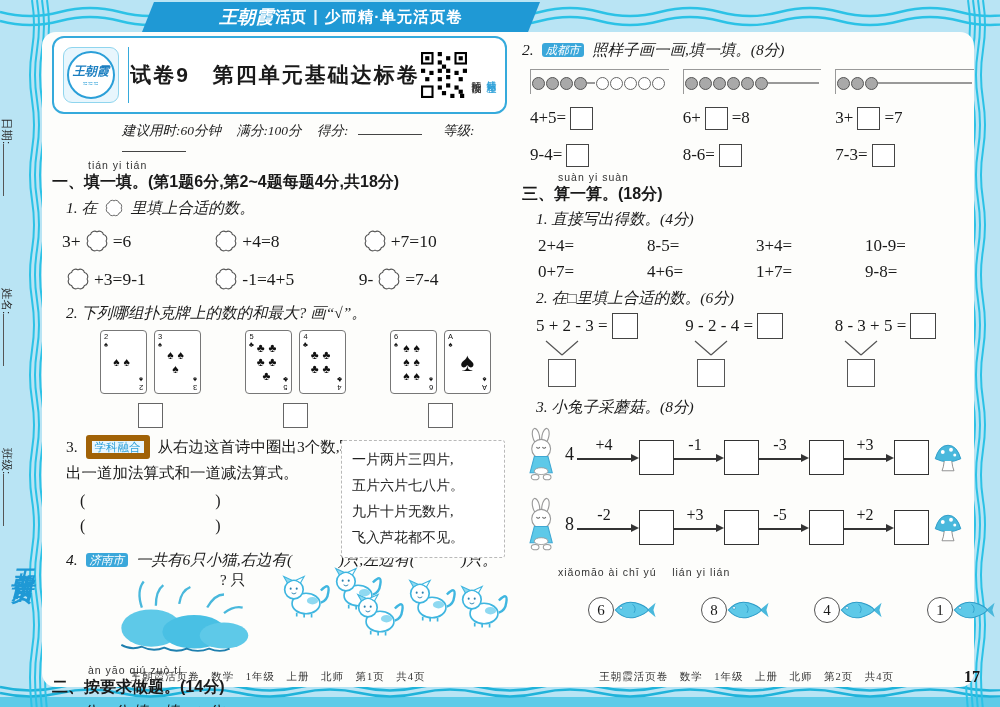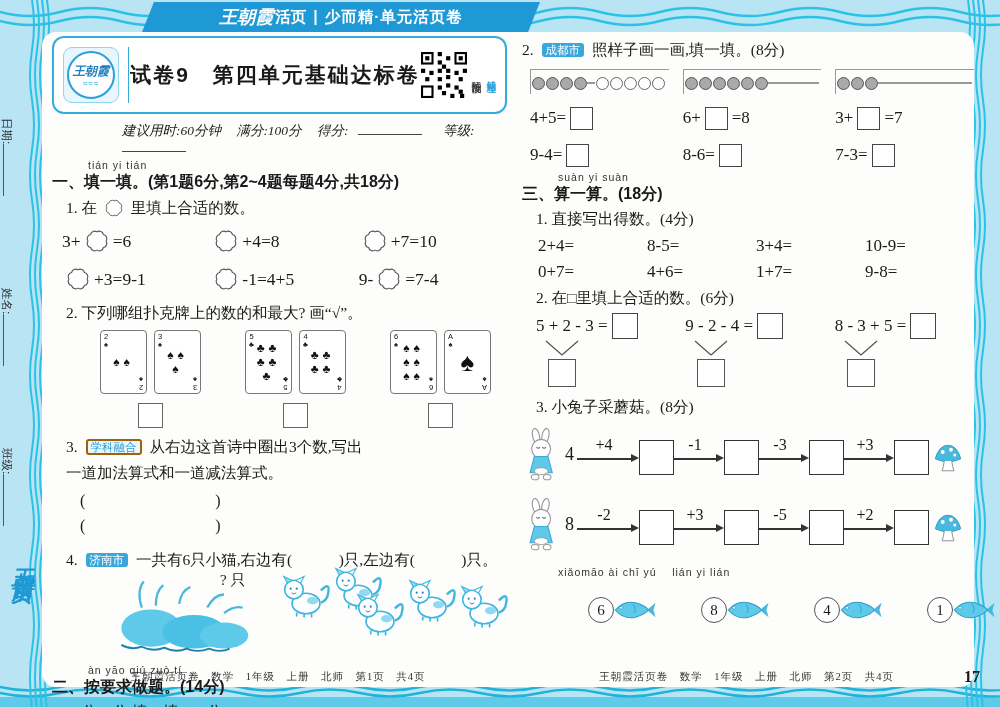--- a/index.html
+++ b/index.html
@@ -38,24 +38,24 @@
   .qr-wrap{display:flex;align-items:center;margin-right:8px;}
   .qr-cap{writing-mode:vertical-rl;font-size:10px;line-height:12px;margin-left:3px;letter-spacing:1px;}
   .qr-cap.c1{color:#333;} .qr-cap.c2{color:#2b9fd8;}
   
   .meta{font-family:"Liberation Serif",serif;font-style:italic;font-size:13.5px;margin:8px 0 2px 70px;color:#222;}
   .meta span{margin-right:12px;}
   .meta .blank{display:inline-block;width:64px;border-bottom:1px solid #444;height:11px;margin-right:18px;}
   
   .pinyin{font-size:10.5px;color:#333;letter-spacing:1px;margin-left:36px;margin-top:3px;}
   .h{font-weight:bold;font-size:16px;margin:1px 0 3px 0;}
-  .qt{font-family:"Liberation Serif",serif;font-size:15.5px;margin:4px 0 4px 14px;}
+  .qt{font-family:"Liberation Serif",serif;font-size:15.5px;margin:4px 0 4px 14px;font-style:italic;}
   .qnum{font-family:"Liberation Serif",serif;font-size:15.5px;}
   .tag-blue{background:#3aa7da;color:#fff;font-size:11.5px;padding:1px 4px;border-radius:3px;margin:0 4px;vertical-align:1px;}
-  .tag-outline{color:#2b9fd8;border:2px solid #a16207;background:#eaf6fd;font-size:11.5px;padding:0 3px;border-radius:3px;margin:0 4px;vertical-align:1px;}
+  .tag-outline{color:#2b9fd8;border:6px solid #a16207;background:#eaf6fd;font-size:11.5px;padding:0 3px;border-radius:3px;margin:0 4px;vertical-align:1px;}
   
   .eqrow{display:flex;margin:8px 0 10px 10px;}
   .eqcell{width:150px;display:flex;align-items:center;font-family:"Liberation Serif",serif;font-size:17.5px;}
   .flower{width:28px;height:28px;margin:0 2px;flex:none;}
   .flower.sm{width:22px;height:22px;vertical-align:-6px;}
   
   .cards-row{display:flex;gap:44px;margin:6px 0 4px 48px;}
   .pair{display:flex;flex-direction:column;align-items:center;gap:9px;}
   .pair-cards{display:flex;gap:7px;}
   .card{width:45px;height:62px;border:1.2px solid #777;border-radius:4px;background:#fff;position:relative;
@@ -399,20 +399,26 @@
   </div>
 
   <div class="q3block">
     <div class="q3text">
       <span class="qnum">3.</span>
       <span class="tag-outline">学科融合</span>
       <span>从右边这首诗中圈出3个数,写出一道加法算式和一道减法算式。</span>
     </div>
     <div class="ansline"><span>(</span><span class="gap"></span><span>)</span></div>
     <div class="ansline"><span>(</span><span class="gap"></span><span>)</span></div>
+    <div class="poem">
+      <div>一片两片三四片,</div>
+      <div>五片六片七八片。</div>
+      <div>九片十片无数片,</div>
+      <div>飞入芦花都不见。</div>
+    </div>
   </div>
 
   <div class="qt" style="margin-top:8px">
     <span class="qnum">4.</span>
     <span class="tag-blue">济南市</span>
     <span>一共有6只小猫,右边有(　　　)只,左边有(　　　)只。</span>
   </div>
   <div class="q4art">
     <div class="bushwrap">
       <svg width="140" height="80" viewBox="0 0 150 80">

